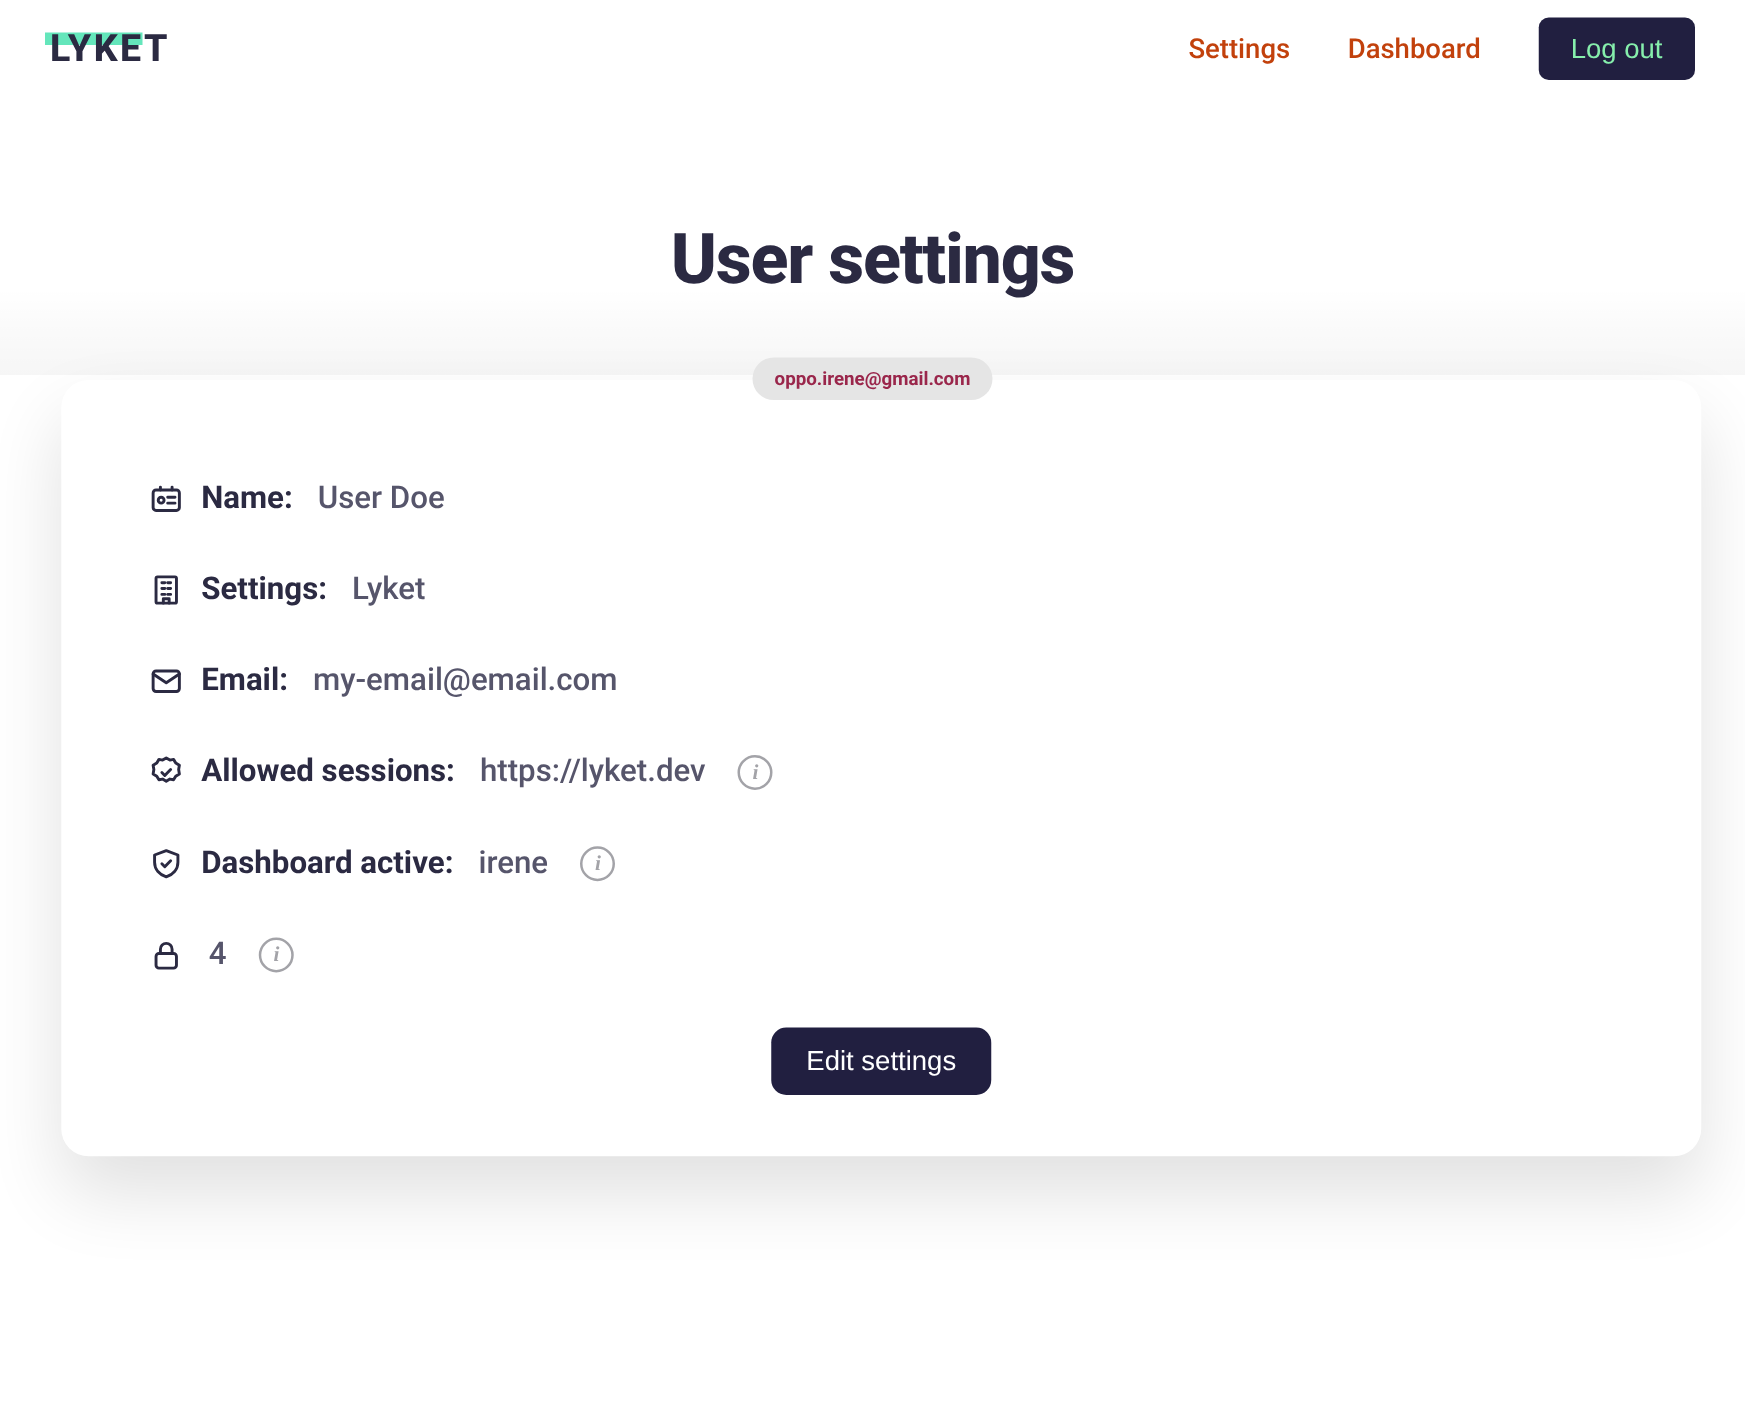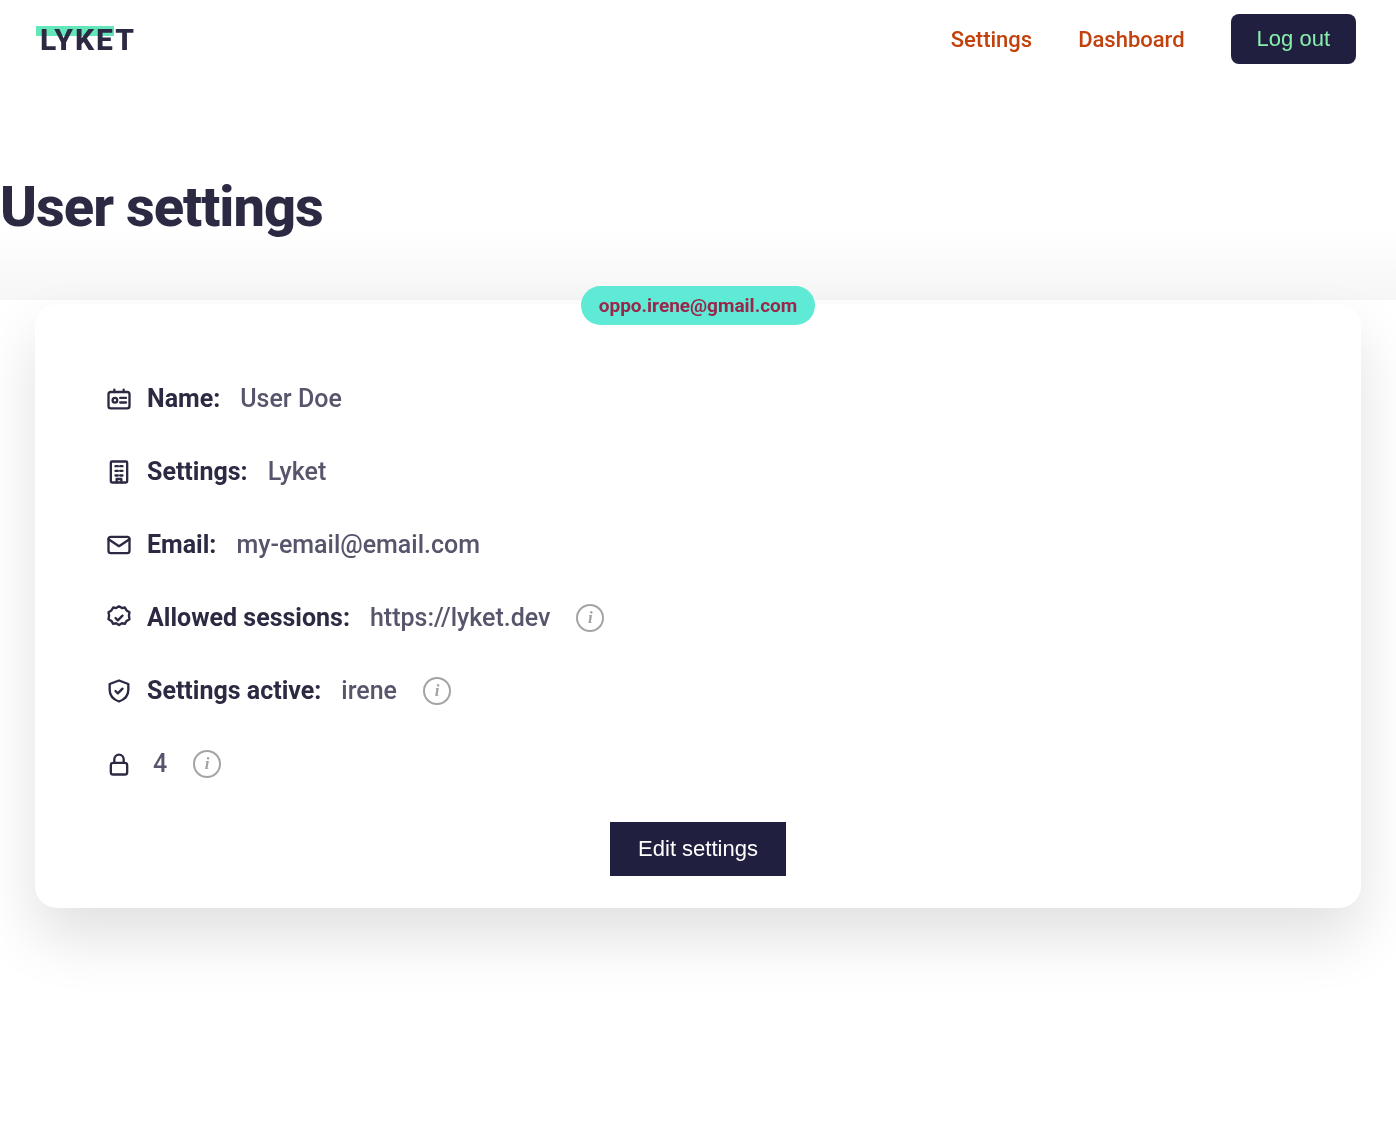--- a/index.html
+++ b/index.html
@@ -45,21 +45,21 @@
       background: #211f40;
       color: #86efac;
       border: none;
       padding: 12px 26px;
       font-size: 22px;
       border-radius: 8px;
       cursor: pointer;
     }
 
     .page-title {
-      text-align: left;
+      text-align: center;
       font-size: 56px;
       font-weight: 800;
       color: #2b2a42;
       margin-top: 110px;
       letter-spacing: -1px;
     }
 
     .gradient-band {
       position: absolute;
       left: 0; right: 0;
@@ -76,36 +76,37 @@
 
     .email-badge-wrap {
       position: absolute;
       left: 0; right: 0;
       top: -18px;
       display: flex;
       justify-content: center;
       z-index: 5;
     }
     .email-badge {
-      background: #5eead4;
+      background: #e5e5e5;
       color: #9a264b;
       font-weight: 700;
-      font-size: 19px;
+      font-size: 15px;
       padding: 8px 18px;
       border-radius: 999px;
       text-align: right;
     }
 
     .card {
       background: #fff;
       border-radius: 22px;
       box-shadow: 0 30px 60px rgba(0,0,0,0.12);
-      padding: 80px 70px 32px 70px;
+      padding: 80px 70px 49px 70px;
       position: relative;
       z-index: 2;
+      margin-left: 14px;
     }
 
     .row {
       display: flex;
       align-items: center;
       gap: 14px;
       margin-bottom: 44px;
       font-size: 25px;
       position: relative;
     }
@@ -144,21 +145,21 @@
       z-index: 1;
     }
 
     .edit-btn-wrap { text-align: center; margin-top: 40px; }
     .edit-btn {
       background: #211f40;
       color: #fff;
       border: none;
       padding: 14px 28px;
       font-size: 22px;
-      border-radius: 0;
+      border-radius: 12px;
       cursor: pointer;
     }
 
     svg { stroke: currentColor; stroke-width: 2; fill: none; stroke-linecap: round; stroke-linejoin: round; }
   </style>
 </head>
 <body>
 
 <header class="header">
   <div class="logo">
@@ -231,21 +232,21 @@
       <span class="info-icon">i</span>
     </div>
 
     <div class="row">
       <span class="icon">
         <svg viewBox="0 0 24 24">
             <path d="M12 3l8 3v5c0 5-3.5 8.5-8 10-4.5-1.5-8-5-8-10V6z"></path>
             <path d="M9 12l2 2 4-4"></path>
           </svg>
       </span>
-      <span class="label">Settings active:</span>
+      <span class="label">Dashboard active:</span>
       <span class="value">irene</span>
       <span class="info-icon">i</span>
     </div>
 
     <div class="row">
       <span class="icon">
         <svg viewBox="0 0 24 24">
             <rect x="5" y="11" width="14" height="10" rx="2"></rect>
             <path d="M8 11V8a4 4 0 0 1 8 0v3"></path>
           </svg>

